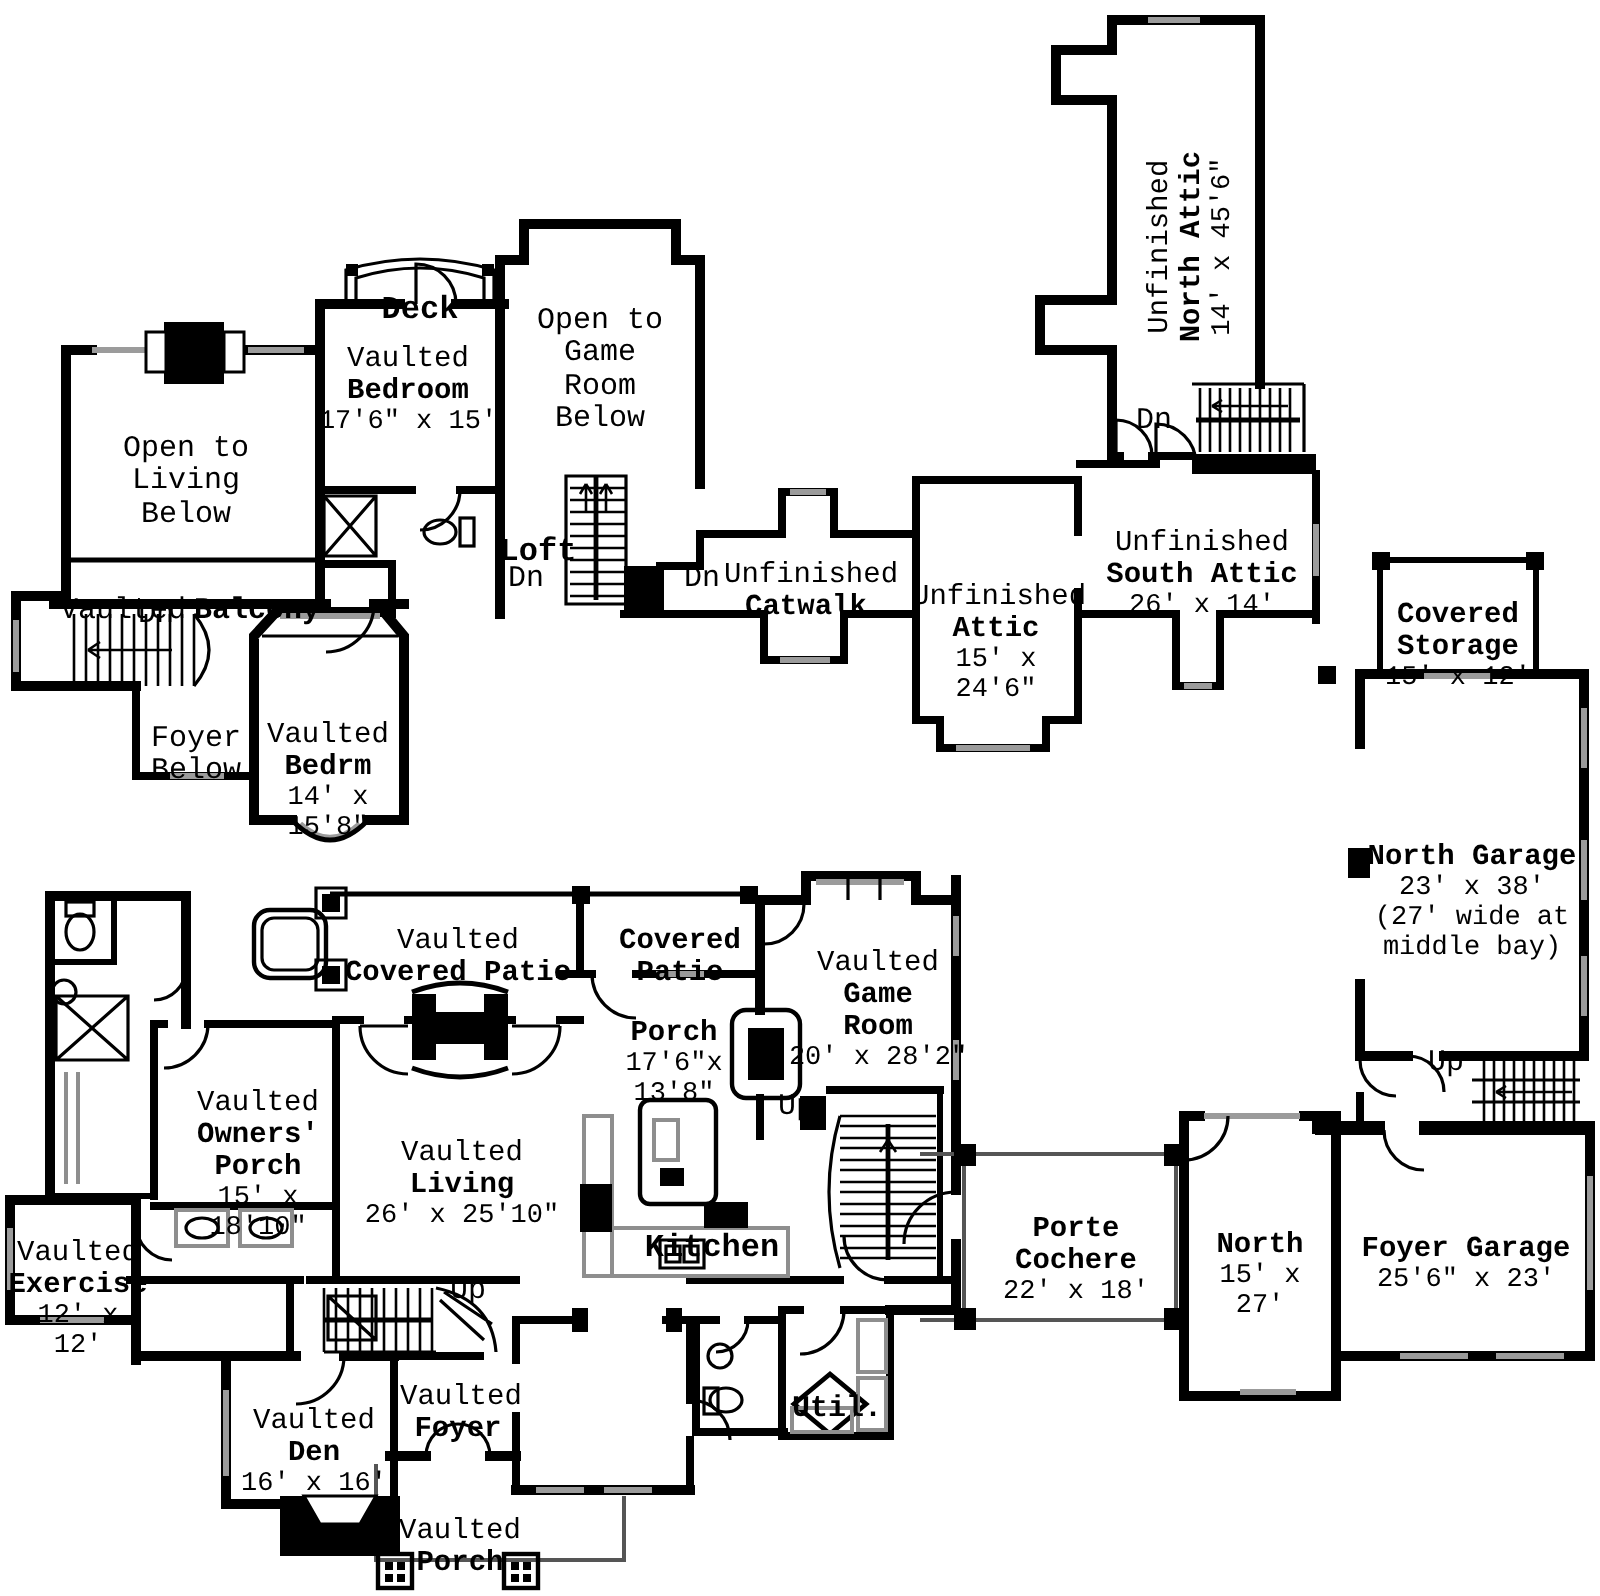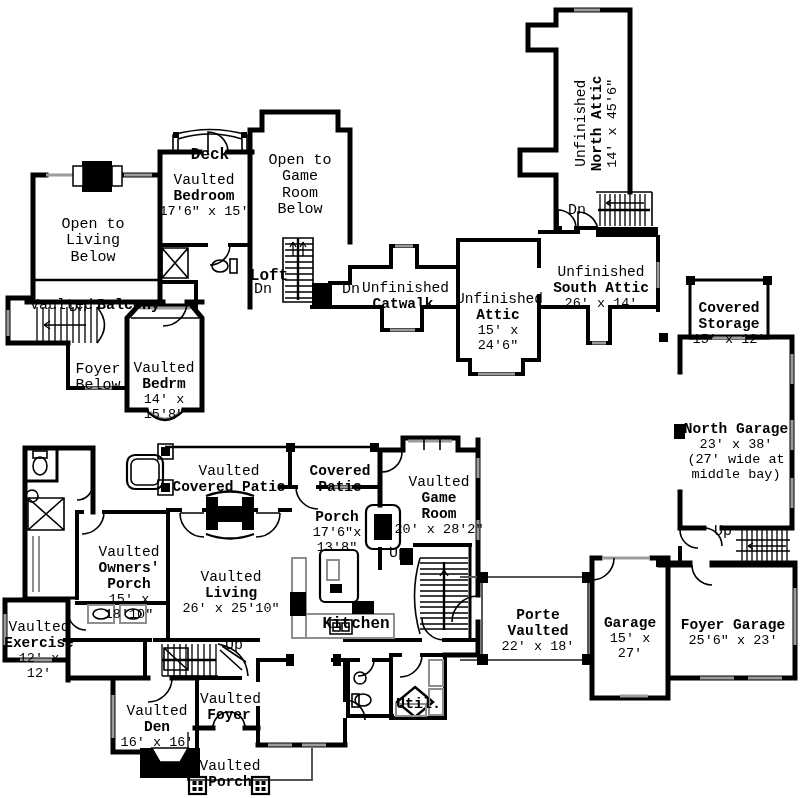--- a/index.html
+++ b/index.html
@@ -291,24 +291,24 @@
   <span class="pre">Vaulted</span><span class="nm">Living</span><span class="dm">26' x 25'10"</span>
 </div>
 <div class="lbl" style="left:4px;top:604px;width:70px">
   <span class="pre">Vaulted</span><span class="nm">Exercise</span><span class="dm">12' x 12'</span>
 </div>
 <div class="lbl big" style="left:316px;top:598px;width:80px">
   <span class="nm">Kitchen</span>
 </div>
 <div class="lbl" style="left:494px;top:592px;width:88px">
   <span class="nm">Porte
-Vaulted</span><span class="dm">22' x 18'</span>
+Cochere</span><span class="dm">22' x 18'</span>
 </div>
 <div class="lbl" style="left:594px;top:600px;width:72px">
-  <span class="nm">Garage</span><span class="dm">15' x 27'</span>
+  <span class="nm">North</span><span class="dm">15' x 27'</span>
 </div>
 <div class="lbl" style="left:670px;top:602px;width:126px">
   <span class="nm">Foyer Garage</span><span class="dm">25'6" x 23'</span>
 </div>
 <div class="lbl small" style="left:396px;top:680px;width:44px">
   <span class="nm">Util.</span>
 </div>
 <div class="lbl" style="left:200px;top:676px;width:58px">
   <span class="pre">Vaulted</span><span class="nm">Foyer</span>
 </div>

